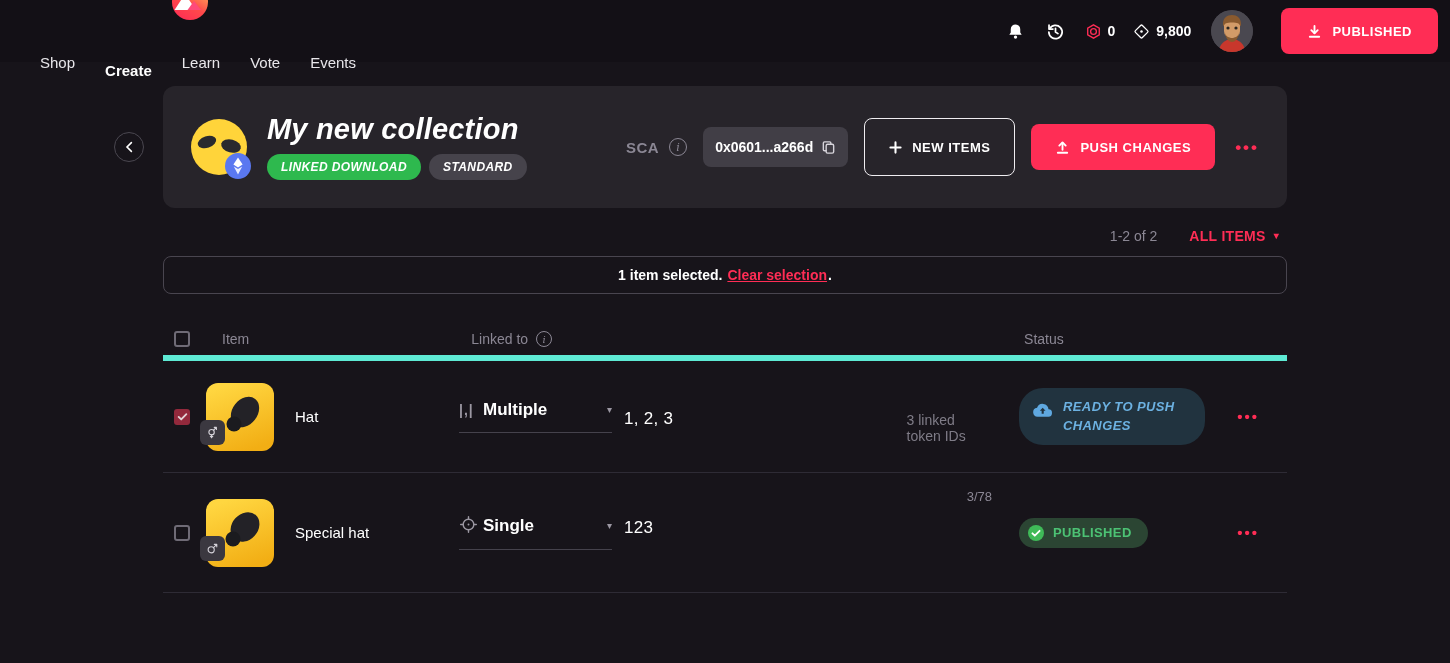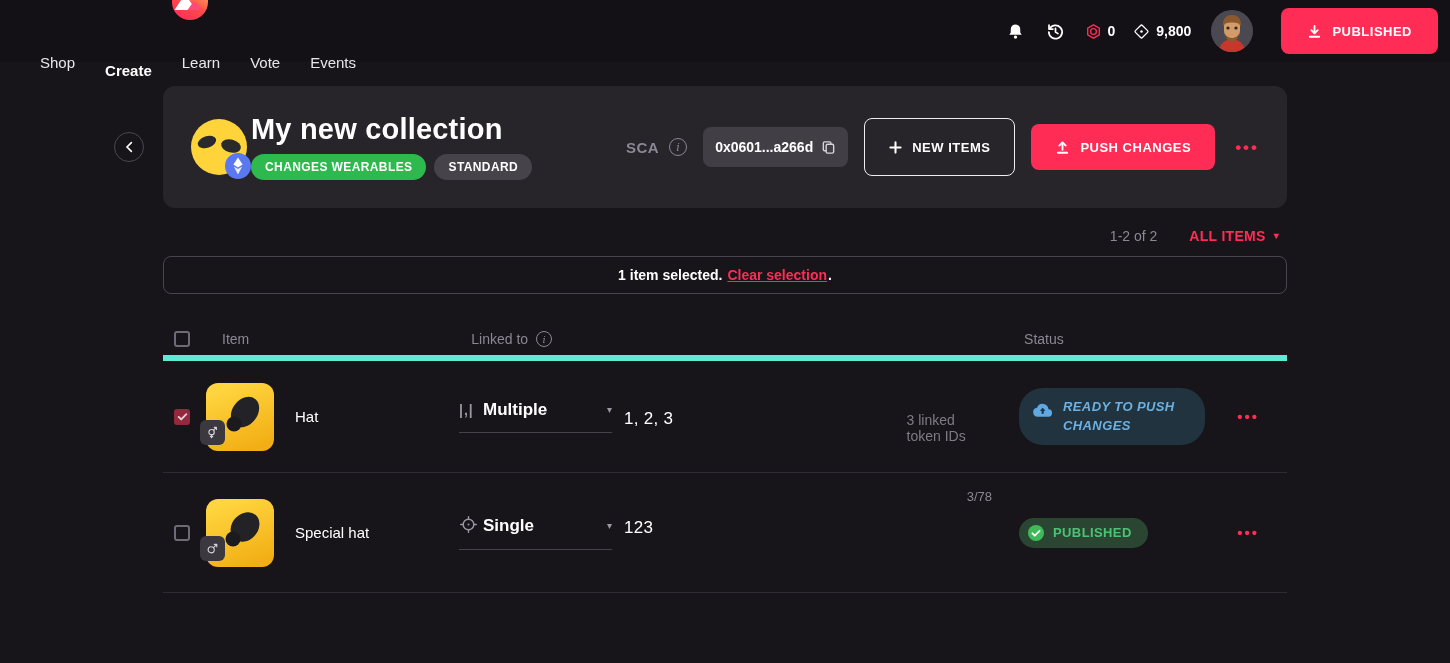--- a/index.html
+++ b/index.html
@@ -27,21 +27,21 @@
   .container { width:1124px; margin:0 auto; position:relative; }
 
   
   .header-card { margin-top:24px; height:122px; background:#27242a; border-radius:12px;
                  display:flex; align-items:center; padding:0 24px 0 28px; position:relative; }
   .back-btn { position:absolute; left:-49px; top:46px; width:30px; height:30px; border-radius:50%;
               border:1px solid #4a4750; background:transparent; display:flex; align-items:center;
               justify-content:center; cursor:pointer; }
   .coll-avatar { position:relative; width:56px; height:56px; flex:0 0 auto; }
   .coll-avatar .eth-badge { position:absolute; right:-4px; bottom:-4px; width:26px; height:26px; }
-  .coll-info { margin-left:4px; display:flex; flex-direction:column; gap:8px; }
+  .coll-info { margin-left:20px; display:flex; flex-direction:column; gap:8px;font-style:italic; }
   .coll-title { font-size:29px; font-weight:bold; letter-spacing:.2px; line-height:1.1; }
   .badge-row { display:flex; gap:8px; }
   .pill { display:inline-flex; align-items:center; height:26px; padding:0 14px; border-radius:14px;
           font-size:12px; font-weight:bold; letter-spacing:.4px; color:#fff; }
   .pill-green { background:#2eb94e; }
   .pill-gray { background:#46434b; }
   .header-right { margin-left:auto; display:flex; align-items:center; gap:16px; }
   .sca { color:#8b8794; font-size:15px; font-weight:bold; letter-spacing:.5px; }
   .info-circle { width:18px; height:18px; border:1.4px solid #8b8794; border-radius:50%; color:#8b8794;
                  font-size:11px; font-family:"DejaVu Serif", serif; font-style:italic; display:inline-flex;
@@ -212,21 +212,21 @@
           <circle cx="13" cy="13" r="13" fill="#5a78f0"></circle>
           <path d="M13 4.5l4.6 7.1L13 14.4l-4.6-2.8z" fill="#fff"></path>
           <path d="M13 16l4.2-2.5L13 21.5 8.8 13.5z" fill="#e8edff"></path>
         </svg>
       </span>
     </div>
 
     <div class="coll-info">
       <div class="coll-title">My new collection</div>
       <div class="badge-row">
-        <span class="pill pill-green">CHANGES WEARABLES</span>
+        <span class="pill pill-green">LINKED DOWNLOAD</span>
         <span class="pill pill-gray">STANDARD</span>
       </div>
     </div>
 
     <div class="header-right">
       <span class="sca">SCA</span>
       <span class="info-circle">i</span>
       <span class="addr-pill">
         <span>0x0601...a266d</span>
         <svg viewBox="0 0 16 16" width="15" height="15" fill="none" stroke="#d6d3da" stroke-width="1.5" stroke-linecap="round">

